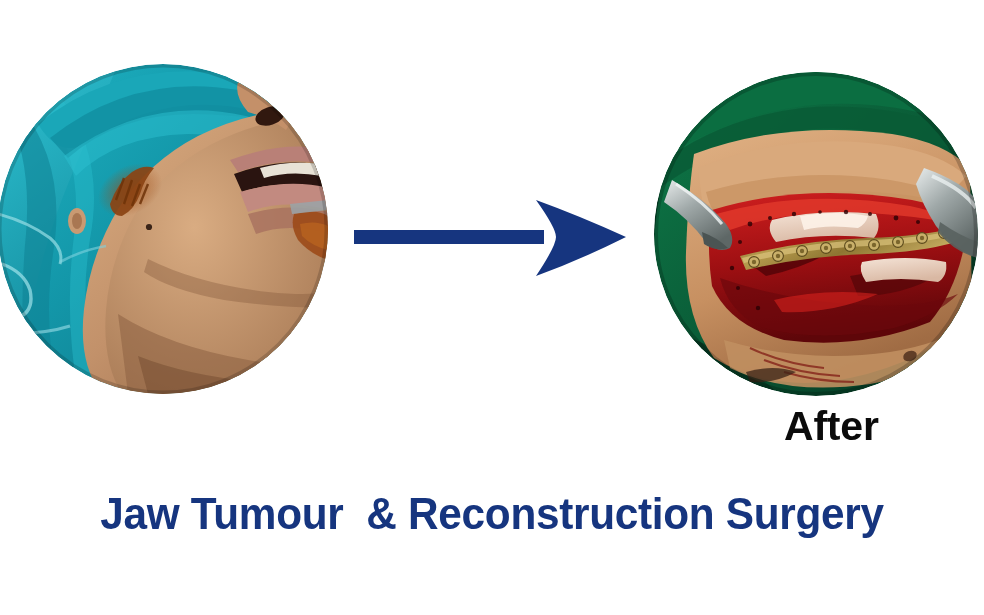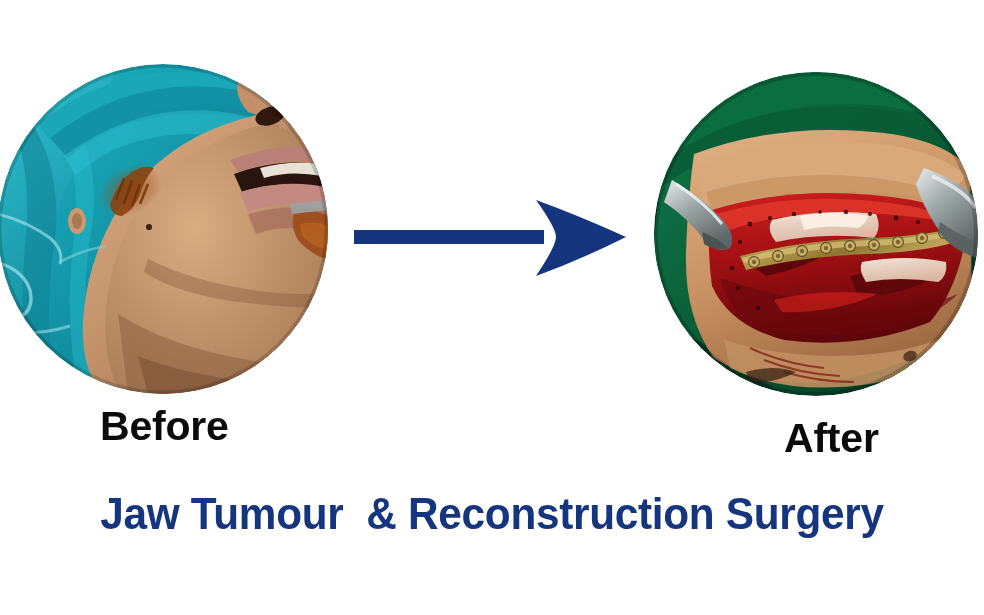--- a/index.html
+++ b/index.html
@@ -64,21 +64,21 @@
     position: absolute;
     font-family: "Liberation Sans", sans-serif;
     font-weight: bold;
     font-size: 41px;
     line-height: 1;
     color: #0b0b0b;
     letter-spacing: -0.2px;
     white-space: nowrap;
   }
   #before-label { left: 100px; top: 406px; }
-  #after-label  { left: 784px; top: 406px; margin-top: 12px; }
+  #after-label  { left: 784px; top: 406px; }
 
   #main-title {
     position: absolute;
     left: 0;
     top: 490px;
     width: 984px;
     text-align: center;
     font-family: "Liberation Sans Narrow", "Liberation Sans", sans-serif;
     font-weight: bold;
     font-size: 45px;
@@ -313,19 +313,18 @@
           <path d="M130 300 Q164 310 200 310"></path>
         </g>
         <path d="M92 300 Q120 292 142 300 Q120 312 96 310 Z" fill="#3a2317" opacity="0.75"></path>
         <ellipse cx="256" cy="284" rx="7" ry="5" fill="#4a2a1a" opacity="0.8" transform="rotate(-20 256 284)"></ellipse>
 
         <circle cx="162" cy="162" r="161" fill="none" stroke="#000000" stroke-opacity="0.2" stroke-width="6"></circle>
       </g>
     </svg>
   </div>
 
-  <div class="circle-label" id="before-label">Before</div>
 
   <div class="circle-label" id="after-label">After</div>
 
   <div id="main-title">Jaw Tumour  &amp; Reconstruction Surgery</div>
 
 </div>
 
 </body></html>

